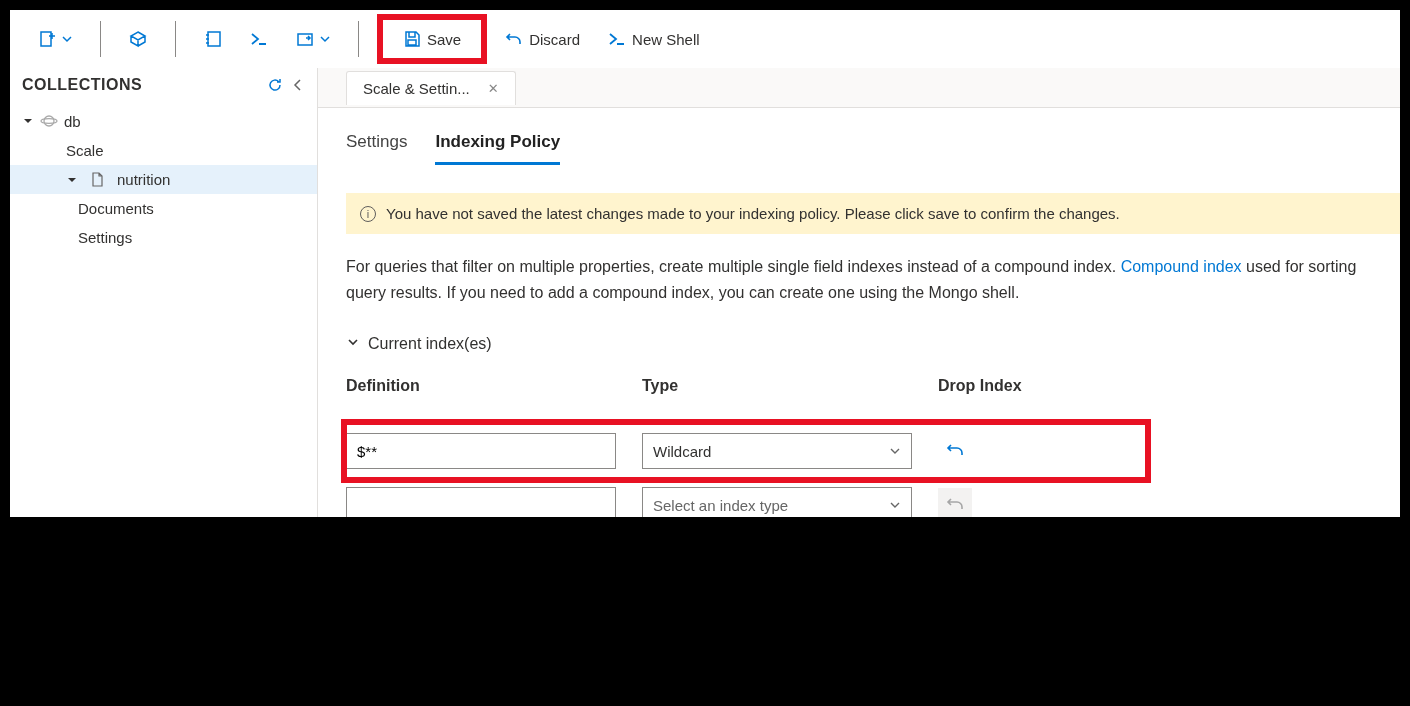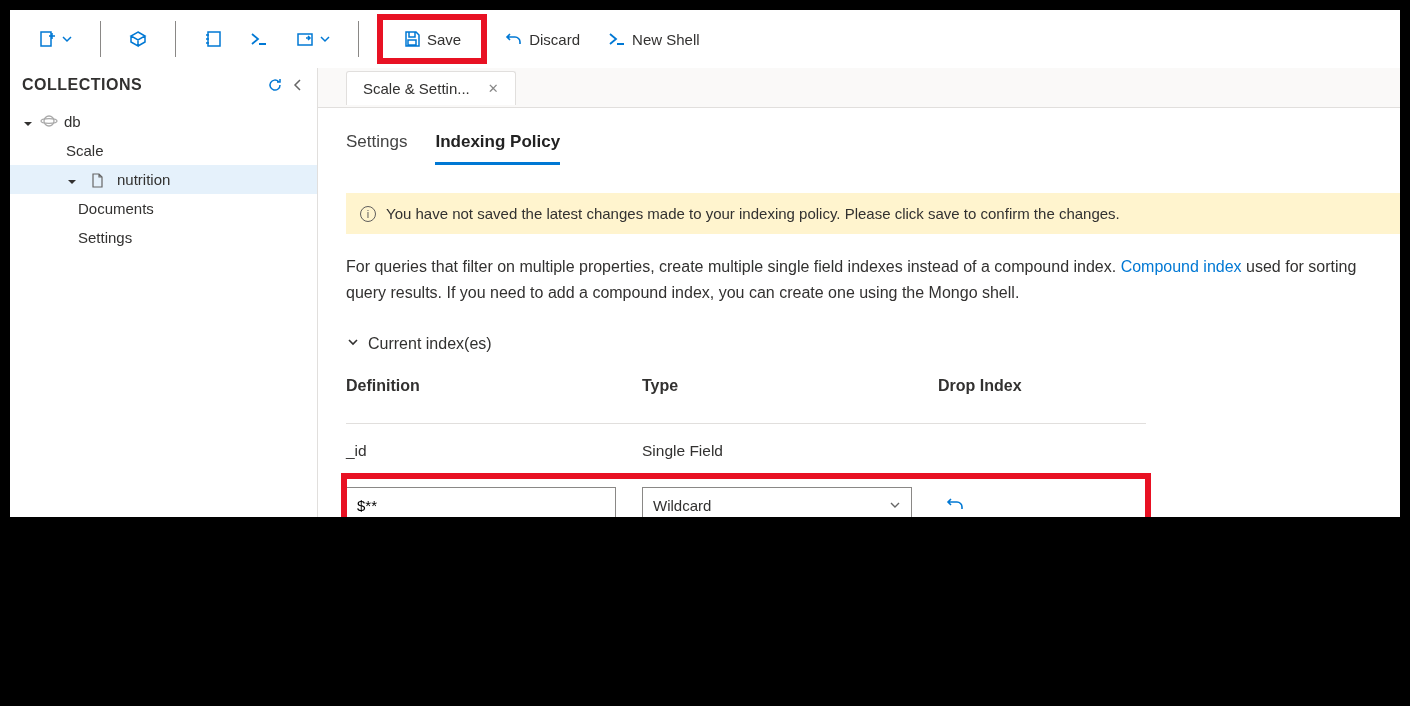--- a/index.html
+++ b/index.html
@@ -67,21 +67,21 @@
       padding: 8px 12px;
       font-weight: 600;
       font-size: 16px;
       letter-spacing: 0.5px;
     }
     .side-header .spacer { flex: 1; }
     .refresh-icon, .collapse-icon { cursor: pointer; margin-left: 8px; }
     .tree { padding: 4px 0; }
     .tree-row {
       display: flex;
-      align-items: flex-end;
+      align-items: center;
       padding: 6px 12px;
       cursor: pointer;
       font-size: 15px;
     }
     .tree-row.db { gap: 6px; }
     .tree-row.scale { padding-left: 56px; }
     .tree-row.coll { padding-left: 56px; gap: 12px; background: #e5f1fb; }
     .tree-row.sub { padding-left: 68px; }
     .caret { width: 12px; height: 12px; }
     .planet { color: #888; }
@@ -386,25 +386,20 @@
           <span>Current index(es)</span>
         </div>
 
         <div class="idx-table">
           <div class="idx-header-row">
             <div class="col-def">Definition</div>
             <div class="col-type">Type</div>
             <div class="col-drop">Drop Index</div>
           </div>
 
-          <div class="idx-row">
-            <div class="col-def text-static">_id</div>
-            <div class="col-type text-static">Single Field</div>
-            <div class="col-drop"></div>
-          </div>
 
           <div class="idx-row highlighted" style="padding:8px 0;">
             <div class="col-def">
               <input class="idx-input" value="$**" style="">
             </div>
             <div class="col-type">
               <div class="idx-select">
                 <span>Wildcard</span>
                 <span>
                   <svg width="12" height="12" viewBox="0 0 12 12">

